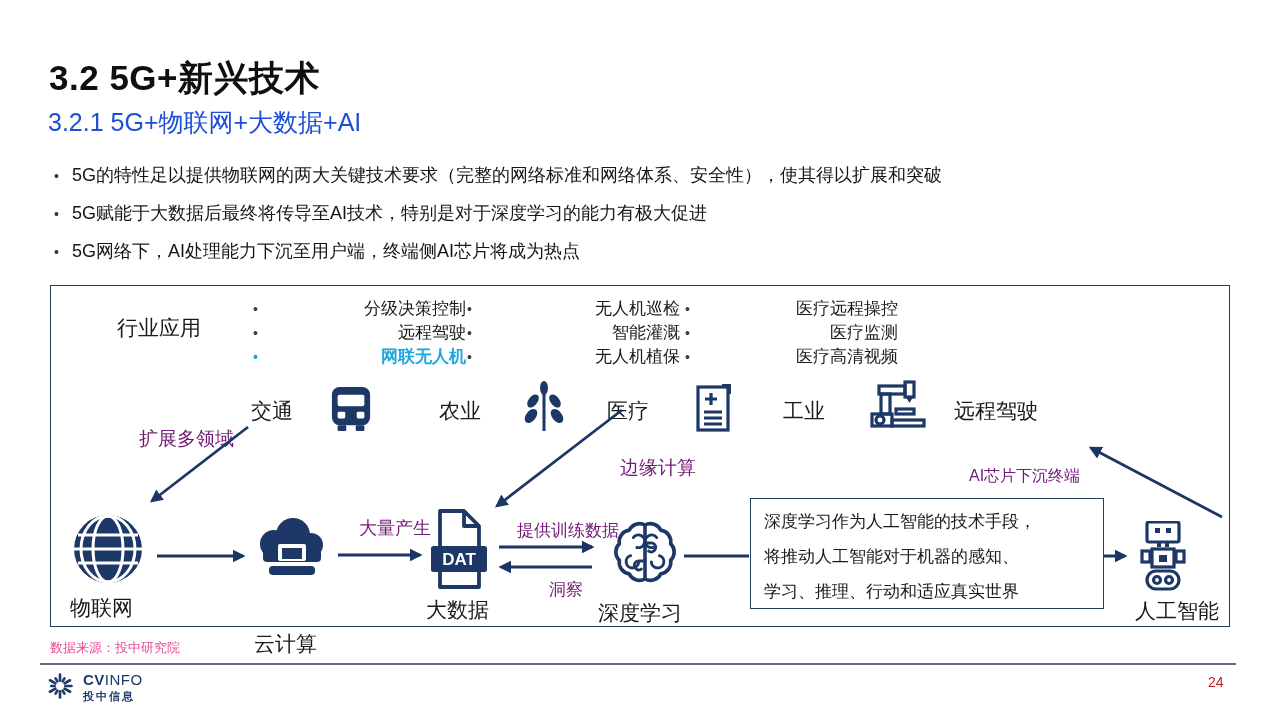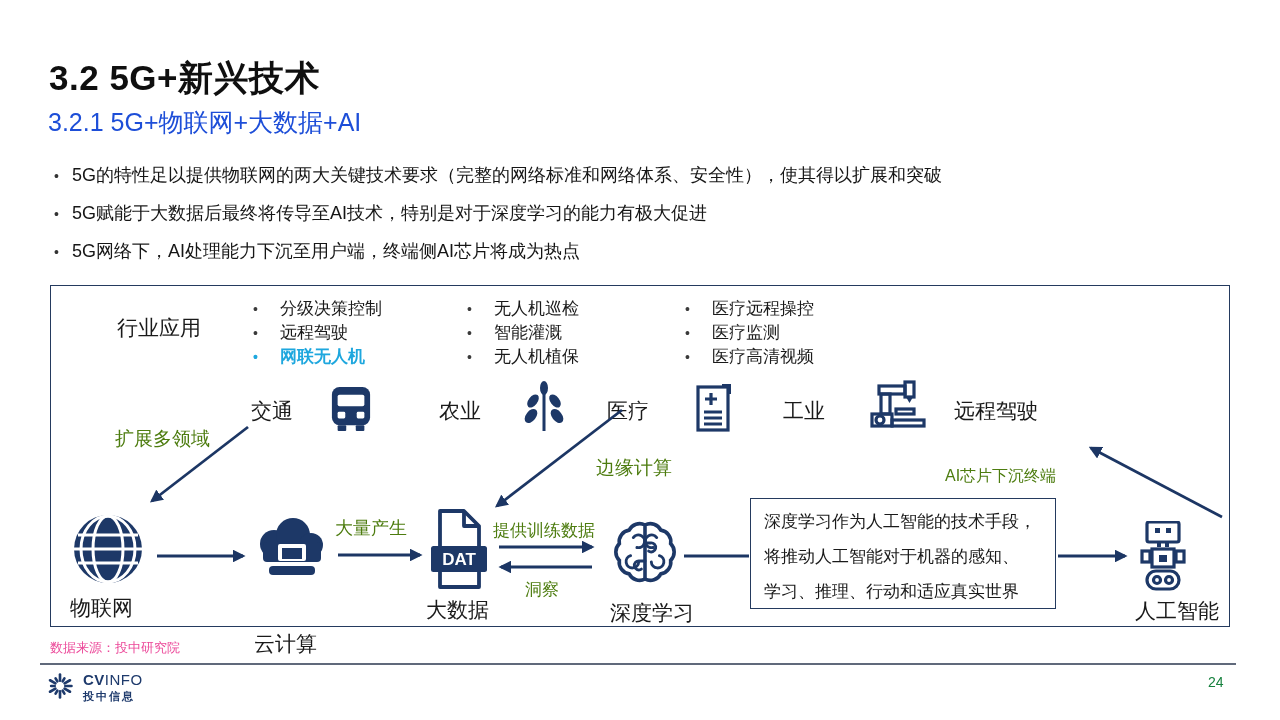--- a/index.html
+++ b/index.html
@@ -18,52 +18,52 @@
   
   .bullets { left:54px; top:163px; width:1160px; list-style:none; }
   .bullets li { position:relative; padding-left:18px; font-size:18px; line-height:25px; color:#161616; margin-bottom:13px; }
   .bullets li::before { content:"•"; position:absolute; left:0; top:1px; font-size:14px; color:#333; }
 
   
   .panel { left:50px; top:285px; width:1180px; height:342px; border:1.5px solid #243a5e; background:#fff; }
 
   .industry-label { left:117px; top:314px; font-size:21px; color:#1a1a1a; }
 
-  .col { top:297px; width:215px; }
+  .col { top:297px; width:215px;text-align:right; }
   .col .item { position:relative; padding-left:29px; font-size:17px; line-height:24px; color:#1a1a1a; white-space:nowrap; }
   .col .item::before { content:"•"; position:absolute; left:2px; top:0; font-size:14px; color:#3a3a3a; }
   .col .item.hl { color:#1ea7de; font-weight:700; }
   .col .item.hl::before { color:#1ea7de; }
   .col-1 { left:251px; } .col-2 { left:465px; } .col-3 { left:683px; } .col-4 { left:900px; }
 
   .sector-label { font-size:21px; color:#1a1a1a; top:397px; white-space:nowrap; }
   .node-label { font-size:21px; color:#1a1a1a; white-space:nowrap;text-align:right; }
-  .note { color:#4d7c0f; white-space:nowrap; }
+  .note { color:#701a75; white-space:nowrap;margin-left:24px; }
 
   .callout {
-    left:750px; top:498px; width:306px; height:111px;
+    left:750px; top:498px; width:354px; height:111px;
     border:1.4px solid #243a5e; background:#fff; padding:5px 13px 0 13px; z-index:6;
   }
   .callout div { font-size:17px; line-height:35px; color:#1a1a1a; white-space:nowrap; }
 
   .overlay { left:0; top:0; width:1280px; height:720px; pointer-events:none; z-index:4; }
   .arrow, .line { stroke:#1c3664; stroke-width:2.8; fill:none; }
 
   .icon svg { display:block; width:100%; height:100%; }
 
   
   .source { left:50px; top:639px; font-size:13px; color:#ec4899; }
   .footer-divider { left:40px; top:663px; width:1196px; height:1.5px; background:#60697b; }
   .logo { left:45px; top:671px; display:flex; align-items:flex-start; }
   .logo-icon { width:30px; height:30px; margin-right:8px; }
   .logo-text-en { font-size:15px; letter-spacing:0.5px; color:#1e3a6c; line-height:15px; margin-top:1px; }
   .logo-text-en .b { font-weight:800; }
   .logo-text-en .l { font-weight:400; }
   .logo-text-cn { font-size:11px; font-weight:700; color:#1e3a6c; letter-spacing:2px; margin-top:2px; }
-  .page-num { left:1208px; top:674px; font-size:14px; color:#15803d; }
+  .page-num { left:1208px; top:674px; font-size:14px; color:#b91c1c; }
 </style>
 </head>
 <body>
 
 <div class="slide">
 
   <div class="abs title">3.2 5G+新兴技术</div>
   <div class="abs subtitle">3.2.1 5G+物联网+大数据+AI</div>
 
   <ul class="abs bullets">
@@ -196,21 +196,21 @@
         <path stroke-width="4" d="M40,14 V70"></path>
         <path stroke-width="3.2" d="M27,26 a7,7 0 1 1 4,11"></path>
         <path stroke-width="3.2" d="M53,26 a7,7 0 1 0 -4,11"></path>
         <path stroke-width="3.2" d="M24,46 a7,7 0 1 0 9,7"></path>
         <path stroke-width="3.2" d="M56,46 a7,7 0 1 1 -9,7"></path>
         <path stroke-width="3.2" d="M40,32 h6 a5,5 0 1 1 -2,9"></path>
         <path stroke-width="3.2" d="M40,52 h-6 a5,5 0 1 0 2,9"></path>
       </g>
     </svg>
   </div>
-  <div class="abs node-label" style="left:598px;top:599px;margin-left:12px;">深度学习</div>
+  <div class="abs node-label" style="left:598px;top:599px;">深度学习</div>
 
   <div class="abs icon" style="left:1140px;top:521px;width:46px;height:70px;">
     <svg viewBox="0 0 46 70">
       <g stroke="#1d3867" stroke-width="3.2" fill="none">
         <rect x="7" y="1" width="32" height="20" rx="2"></rect>
         <rect x="12" y="28" width="22" height="18"></rect>
         <rect x="2" y="30" width="8" height="11"></rect>
         <rect x="36" y="30" width="8" height="11"></rect>
         <rect x="7" y="50" width="32" height="18" rx="9"></rect>
         <circle cx="17" cy="59" r="3.5"></circle>

